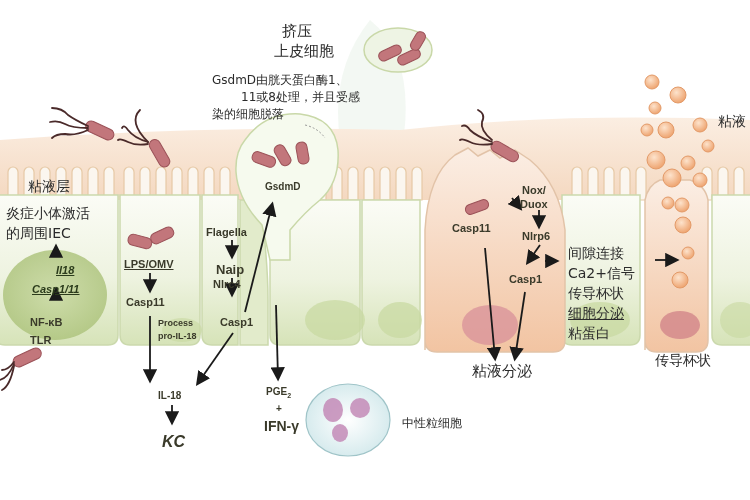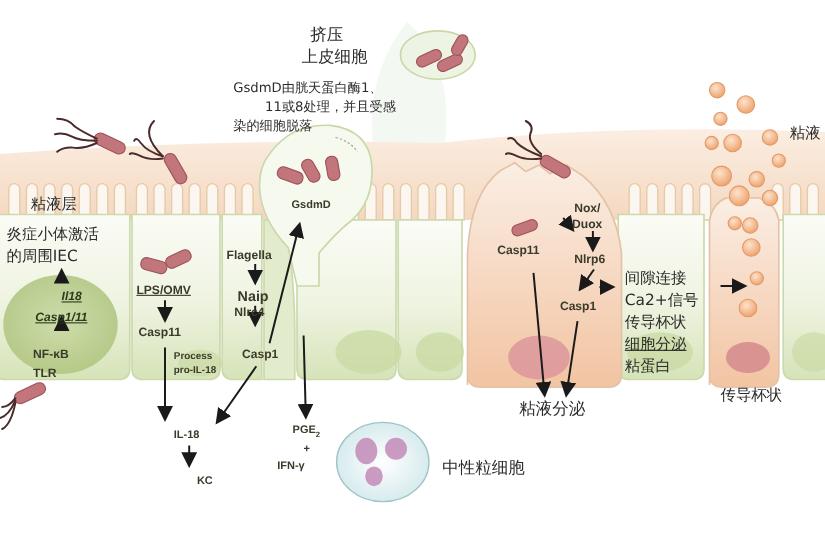--- a/index.html
+++ b/index.html
@@ -228,25 +228,25 @@
   <div class="lbl en c" style="left:158px; top:331px; width:60px; font-size:9px;">pro-IL-18</div>
 
   <div class="lbl en" style="left:206px; top:226px; font-size:11px;">Flagella</div>
   <div class="lbl en" style="left:216px; top:262px; font-size:13px;">Naip</div>
   <div class="lbl en" style="left:213px; top:278px; font-size:11px;">Nlrc4</div>
   <div class="lbl en" style="left:220px; top:316px; font-size:11px;">Casp1</div>
 
   <div class="lbl en" style="left:265px; top:181px; font-size:10px;">GsdmD</div>
 
   <div class="lbl en" style="left:158px; top:390px; font-size:10px;">IL-18</div>
-  <div class="lbl en" style="left:179px; top:432px; font-size:10px;">KC</div>
+  <div class="lbl en" style="left:162px; top:432px; font-size:16px;font-style:italic;">KC</div>
   <div class="lbl en" style="left:266px; top:386px; font-size:10px;"><span>PGE</span><sub style="font-size:7px;">2</sub></div>
   <div class="lbl en" style="left:276px; top:403px; font-size:10px;">+</div>
-  <div class="lbl en" style="left:252px; top:418px; font-size:10px;text-align:center;">IFN-γ</div>
-  <div class="lbl cn" style="left:402px; top:416px; font-size:15px;">中性粒细胞</div>
+  <div class="lbl en" style="left:264px; top:418px; font-size:14px;text-align:center;">IFN-γ</div>
+  <div class="lbl cn" style="left:402px; top:416px; font-size:12px;">中性粒细胞</div>
 
   <div class="lbl en" style="left:522px; top:184px; font-size:11px;">Nox/</div>
   <div class="lbl en" style="left:520px; top:198px; font-size:11px;">Duox</div>
   <div class="lbl en" style="left:522px; top:230px; font-size:11px;">Nlrp6</div>
   <div class="lbl en" style="left:452px; top:222px; font-size:11px;">Casp11</div>
   <div class="lbl en" style="left:509px; top:273px; font-size:11px;">Casp1</div>
 
   <div class="lbl cn" style="left:568px; top:245px; font-size:14px;">间隙连接</div>
   <div class="lbl cn" style="left:568px; top:265px; font-size:14px;">Ca2+信号</div>
   <div class="lbl cn" style="left:568px; top:285px; font-size:14px;">传导杯状</div>

